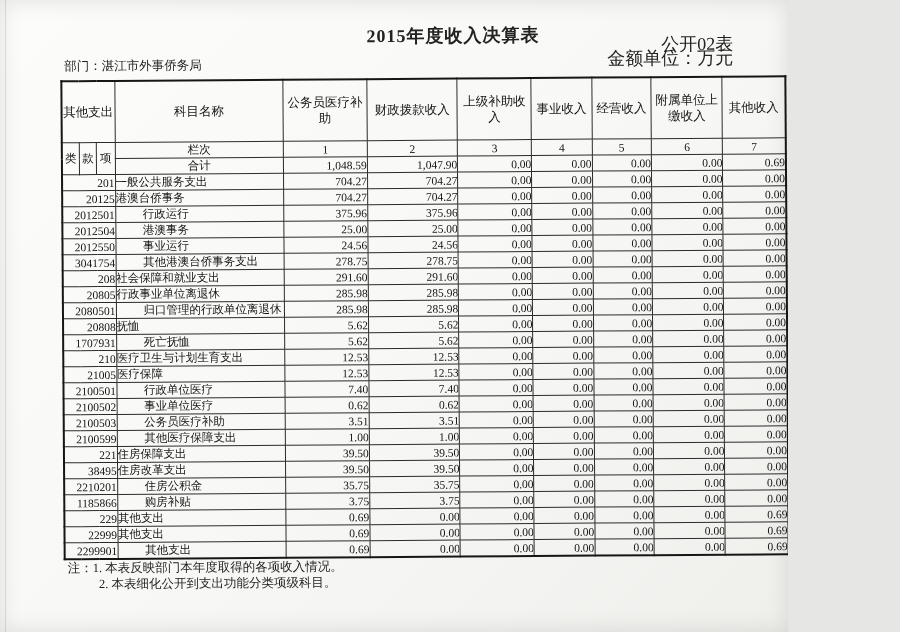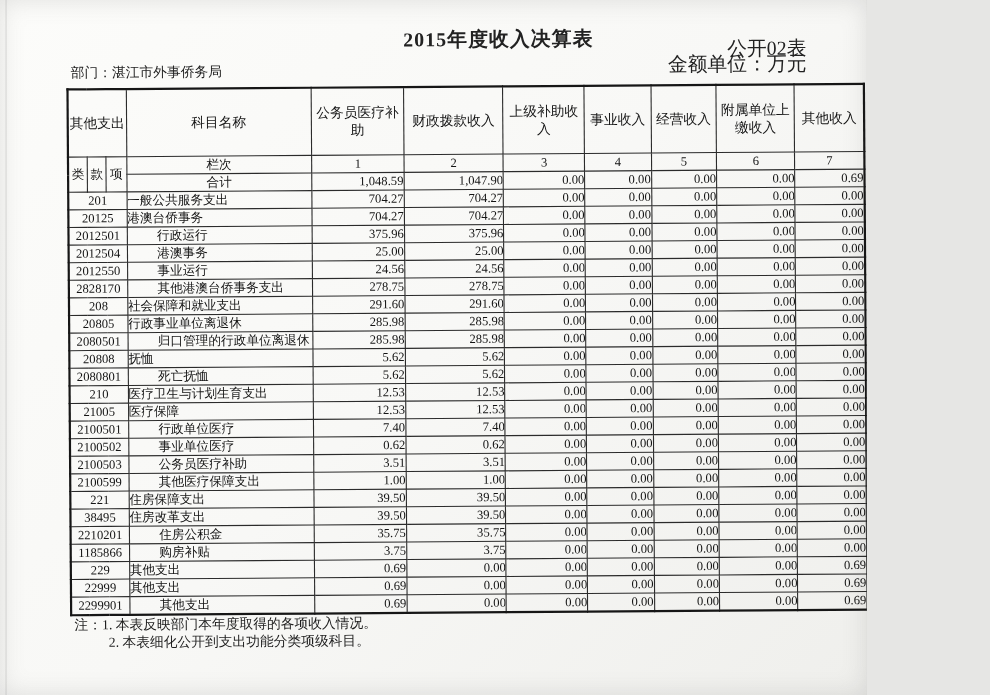--- a/index.html
+++ b/index.html
@@ -49,21 +49,21 @@
   tr.hdr-main th {
     height:60px; font-size:12.5px; text-align:center; vertical-align:middle;
     white-space:normal; line-height:1.3;
   }
   
   tr.hdr-idx td, tr.hdr-total td { height:15px; font-size:11.5px; vertical-align:middle; }
   tr.hdr-idx td { text-align:center; }
   td.sub-code { text-align:center; font-size:12.5px; }
   
   tbody.rows td { height:15px; font-size:11.5px; vertical-align:middle; }
-  td.code { text-align:center; padding-left:3px; }
+  td.code { text-align:right; padding-left:3px; }
   td.name { text-align:left; padding-left:4px; }
   td.name.indent { padding-left:27px; }
   td.num  { text-align:right; padding-right:3px; }
   td.center { text-align:center; }
 
   .notes {
     position:absolute; top:558px; left:66px;
     font-size:12.5px; line-height:16px; color:#1d1d1d;
   }
   .notes .note2 { margin-left:31px; }
@@ -184,21 +184,21 @@
     <td class="name indent">事业运行</td>
     <td class="num">24.56</td>
     <td class="num">24.56</td>
     <td class="num">0.00</td>
     <td class="num">0.00</td>
     <td class="num">0.00</td>
     <td class="num">0.00</td>
     <td class="num">0.00</td>
   </tr>
           <tr>
-    <td class="code" colspan="3">2828170</td>
+    <td class="code" colspan="3">3041754</td>
     <td class="name indent">其他港澳台侨事务支出</td>
     <td class="num">278.75</td>
     <td class="num">278.75</td>
     <td class="num">0.00</td>
     <td class="num">0.00</td>
     <td class="num">0.00</td>
     <td class="num">0.00</td>
     <td class="num">0.00</td>
   </tr>
           <tr>
@@ -239,21 +239,21 @@
     <td class="name">抚恤</td>
     <td class="num">5.62</td>
     <td class="num">5.62</td>
     <td class="num">0.00</td>
     <td class="num">0.00</td>
     <td class="num">0.00</td>
     <td class="num">0.00</td>
     <td class="num">0.00</td>
   </tr>
           <tr>
-    <td class="code" colspan="3">2080801</td>
+    <td class="code" colspan="3">1707931</td>
     <td class="name indent">死亡抚恤</td>
     <td class="num">5.62</td>
     <td class="num">5.62</td>
     <td class="num">0.00</td>
     <td class="num">0.00</td>
     <td class="num">0.00</td>
     <td class="num">0.00</td>
     <td class="num">0.00</td>
   </tr>
           <tr>

